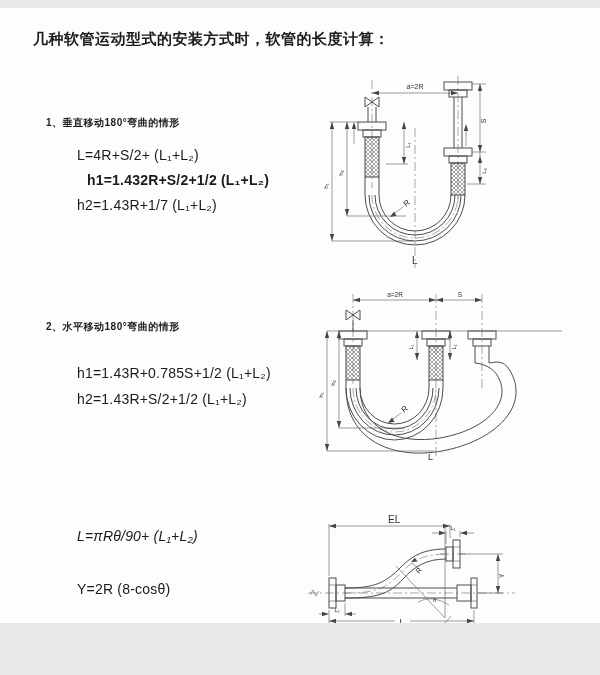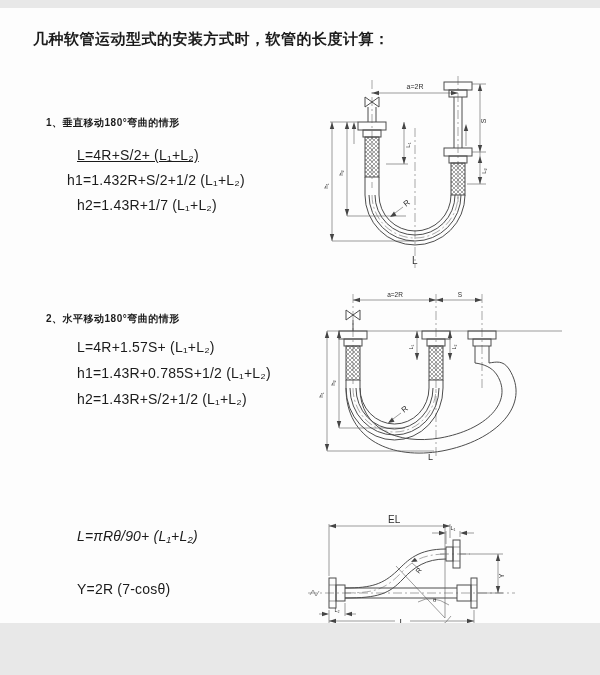--- a/index.html
+++ b/index.html
@@ -21,31 +21,30 @@
   .ah{fill:#454545;stroke:none;}
 </style>
 </head>
 <body>
 
 <div class="page">
 
   <div class="abs title" style="left:33px;top:22px;">几种软管运动型式的安装方式时，软管的长度计算：</div>
 
   <div class="abs heading" style="left:46px;top:108px;">1、垂直移动180°弯曲的情形</div>
-  <div class="abs formula" style="left:77px;top:139px;text-decoration:underline;">L=4R+S/2+ (L₁+L₂)</div>
-  <div class="abs formula" style="left:67px;top:164px;">h1=1.432R+S/2+1/2 (L₁+L₂)</div>
+  <div class="abs formula" style="left:77px;top:139px;">L=4R+S/2+ (L₁+L₂)</div>
+  <div class="abs formula" style="left:87px;top:164px;font-weight:bold;">h1=1.432R+S/2+1/2 (L₁+L₂)</div>
   <div class="abs formula" style="left:77px;top:189px;">h2=1.43R+1/7 (L₁+L₂)</div>
 
-  <div class="abs heading" style="left:46px;top:304px;text-align:center;">2、水平移动180°弯曲的情形</div>
-  <div class="abs formula" style="left:77px;top:331px;">L=4R+1.57S+ (L₁+L₂)</div>
+  <div class="abs heading" style="left:46px;top:312px;text-align:center;">2、水平移动180°弯曲的情形</div>
   <div class="abs formula" style="left:77px;top:357px;text-align:right;">h1=1.43R+0.785S+1/2 (L₁+L₂)</div>
   <div class="abs formula" style="left:77px;top:383px;text-align:right;">h2=1.43R+S/2+1/2 (L₁+L₂)</div>
 
   <div class="abs formula" style="left:77px;top:520px;font-style:italic;">L=πRθ/90+ (L₁+L₂)</div>
-  <div class="abs formula" style="left:77px;top:573px;">Y=2R (7-cosθ)</div>
+  <div class="abs formula" style="left:77px;top:573px;">Y=2R (8-cosθ)</div>
 
   <svg style="left:310px;top:68px;" width="285" height="196" viewBox="0 0 285 196">
     <defs>
       <pattern id="hA" width="4" height="4" patternUnits="userSpaceOnUse">
         <path d="M0 4 L4 0 M0 0 L4 4" stroke="#5a5a5a" stroke-width="0.55" fill="none"></path>
       </pattern>
     </defs>
 
     <g>
       <path class="cl" d="M62 4 V112"></path>

